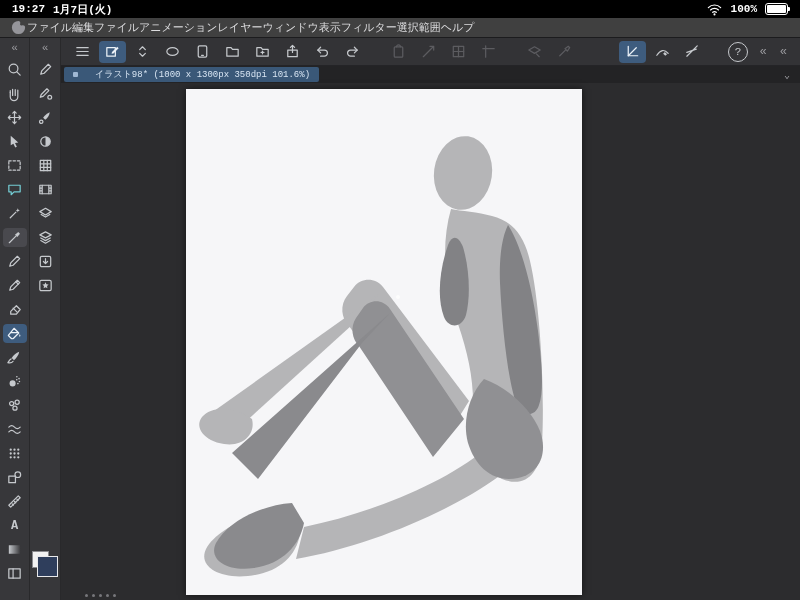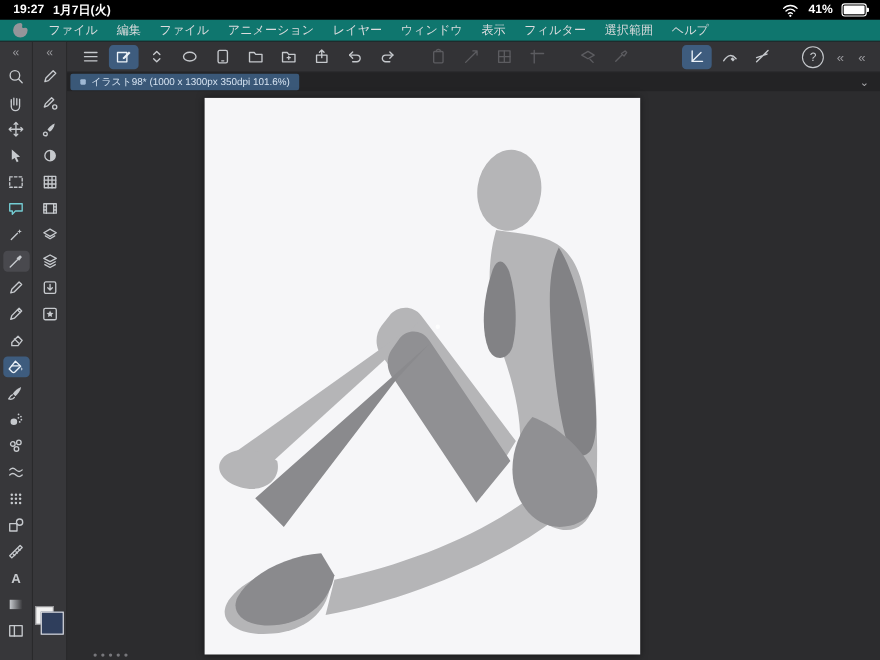--- a/index.html
+++ b/index.html
@@ -1,29 +1,29 @@
 <!DOCTYPE html>
 <html><head>
 <meta charset="utf-8">
 <style>
   html,body{margin:0;padding:0;background:#111;}
   .screen{position:relative;width:800px;height:600px;overflow:hidden;
-    font-family:Liberation Sans, sans-serif;
+    font-family:Liberation Mono, monospace;
     background:#2c2c2e;color:#d6d6d8;}
   
   .statusbar{height:18px;background:#000;color:#fff;display:flex;
     justify-content:space-between;align-items:center;padding:0 12px;
     font-size:11px;font-weight:bold;}
   .statusbar .left,.statusbar .right{display:flex;align-items:center;gap:8px;}
   .batt{width:21px;height:10px;border:1px solid #fff;border-radius:3px;position:relative;}
   .batt .lvl{position:absolute;inset:1px;background:#fff;border-radius:1px;}
   .batt::after{content:"";position:absolute;right:-3px;top:2.5px;width:2px;height:4px;background:#fff;border-radius:0 1px 1px 0;}
   
-  .menubar{height:19px;background:#0f766e;border-bottom:1px solid #1c1c1e;
-    display:flex;align-items:center;gap:17px;padding:0 10px;font-size:11px;color:#dcdcde;}
+  .menubar{height:19px;background:#404040;border-bottom:1px solid #1c1c1e;
+    display:flex;align-items:center;padding:0 10px;font-size:11px;color:#dcdcde;}
   .menubar .mi{cursor:default;white-space:nowrap;}
   .logo{display:flex;align-items:center;}
   
   .bodyrow{display:flex;height:562px;}
   .toolcol{width:29px;background:#37373a;border-right:1px solid #29292b;
     display:flex;flex-direction:column;align-items:center;padding-top:3px;gap:5px;flex:none;}
   .toolcol.second{width:30px;}
   .tool{width:24px;height:19px;display:flex;align-items:center;justify-content:center;
     border-radius:4px;color:#c6c9cd;font-size:12px;flex:none;}
   .tool.selected{background:#3e5c7e;color:#ecf2f8;}
@@ -43,21 +43,21 @@
     border-radius:4px;color:#c6c9cd;flex:none;font-size:12px;}
   .cmd.selected{background:#3e5c7e;color:#ecf2f8;}
   .cmd.disabled{color:#5c5c60;}
   .gap{width:13px;flex:none;}
   .sp{flex:1;}
   .helpbtn{width:18px;height:18px;border:1.3px solid #c6c9cd;border-radius:50%;
     display:flex;align-items:center;justify-content:center;font-size:11px;color:#c6c9cd;}
   .panelchev{color:#9a9a9e;font-size:12px;padding:0 5px;}
   
   .tabbar{height:17px;background:#232325;display:flex;align-items:center;padding-left:3px;flex:none;}
-  .tab{background:#3a5878;height:15px;display:flex;align-items:center;gap:5px;
+  .tab{background:#3a5878;height:15px;display:flex;align-items:center;gap:17px;
     padding:0 9px;font-size:9px;color:#d7e4f2;border-radius:2px;white-space:nowrap;}
   .tabdot{width:5px;height:5px;border-radius:1px;background:#9fb8d4;flex:none;}
   .tabchev{margin-left:auto;padding-right:10px;color:#a8a8ac;font-size:10px;}
   
   .canvas{flex:1;position:relative;background:#2c2c2e;}
   .page{position:absolute;left:125px;top:6px;width:396px;height:506px;
     background:#f6f6f8;box-shadow:0 0 7px rgba(0,0,0,.55);}
   .page svg{display:block;width:100%;height:100%;}
   .dots{position:absolute;left:24px;bottom:3px;display:flex;gap:4px;}
   .dots i{width:3px;height:3px;border-radius:50%;background:#77777b;display:block;}
@@ -74,21 +74,21 @@
     </div>
     <div class="right">
       <span class="ic">
         <svg viewBox="0 0 18 18" style="stroke:#fff">
             <path d="M2.5 7 a9 9 0 0 1 13 0"></path>
             <path d="M4.8 9.5 a6 6 0 0 1 8.4 0"></path>
             <path d="M7.1 12 a3 3 0 0 1 3.8 0"></path>
             <circle cx="9" cy="14.2" r="1.1" fill="#fff" stroke="none"></circle>
           </svg>
       </span>
-      <span>41%</span>
+      <span>100%</span>
       <span class="batt">
           <span class="lvl"></span>
         </span>
     </div>
   </div>
 
   <nav class="menubar">
     <span class="logo ic">
       <svg viewBox="0 0 18 18">
           <path d="M9 2 a7 7 0 1 0 7 7 c0-2.2-1.8-2.8-3.4-2.2 -1.2.4-2.4-.6-1.8-2 .5-1.2-.3-2.8-1.8-2.8 Z" fill="#95959a" stroke="none"></path>

